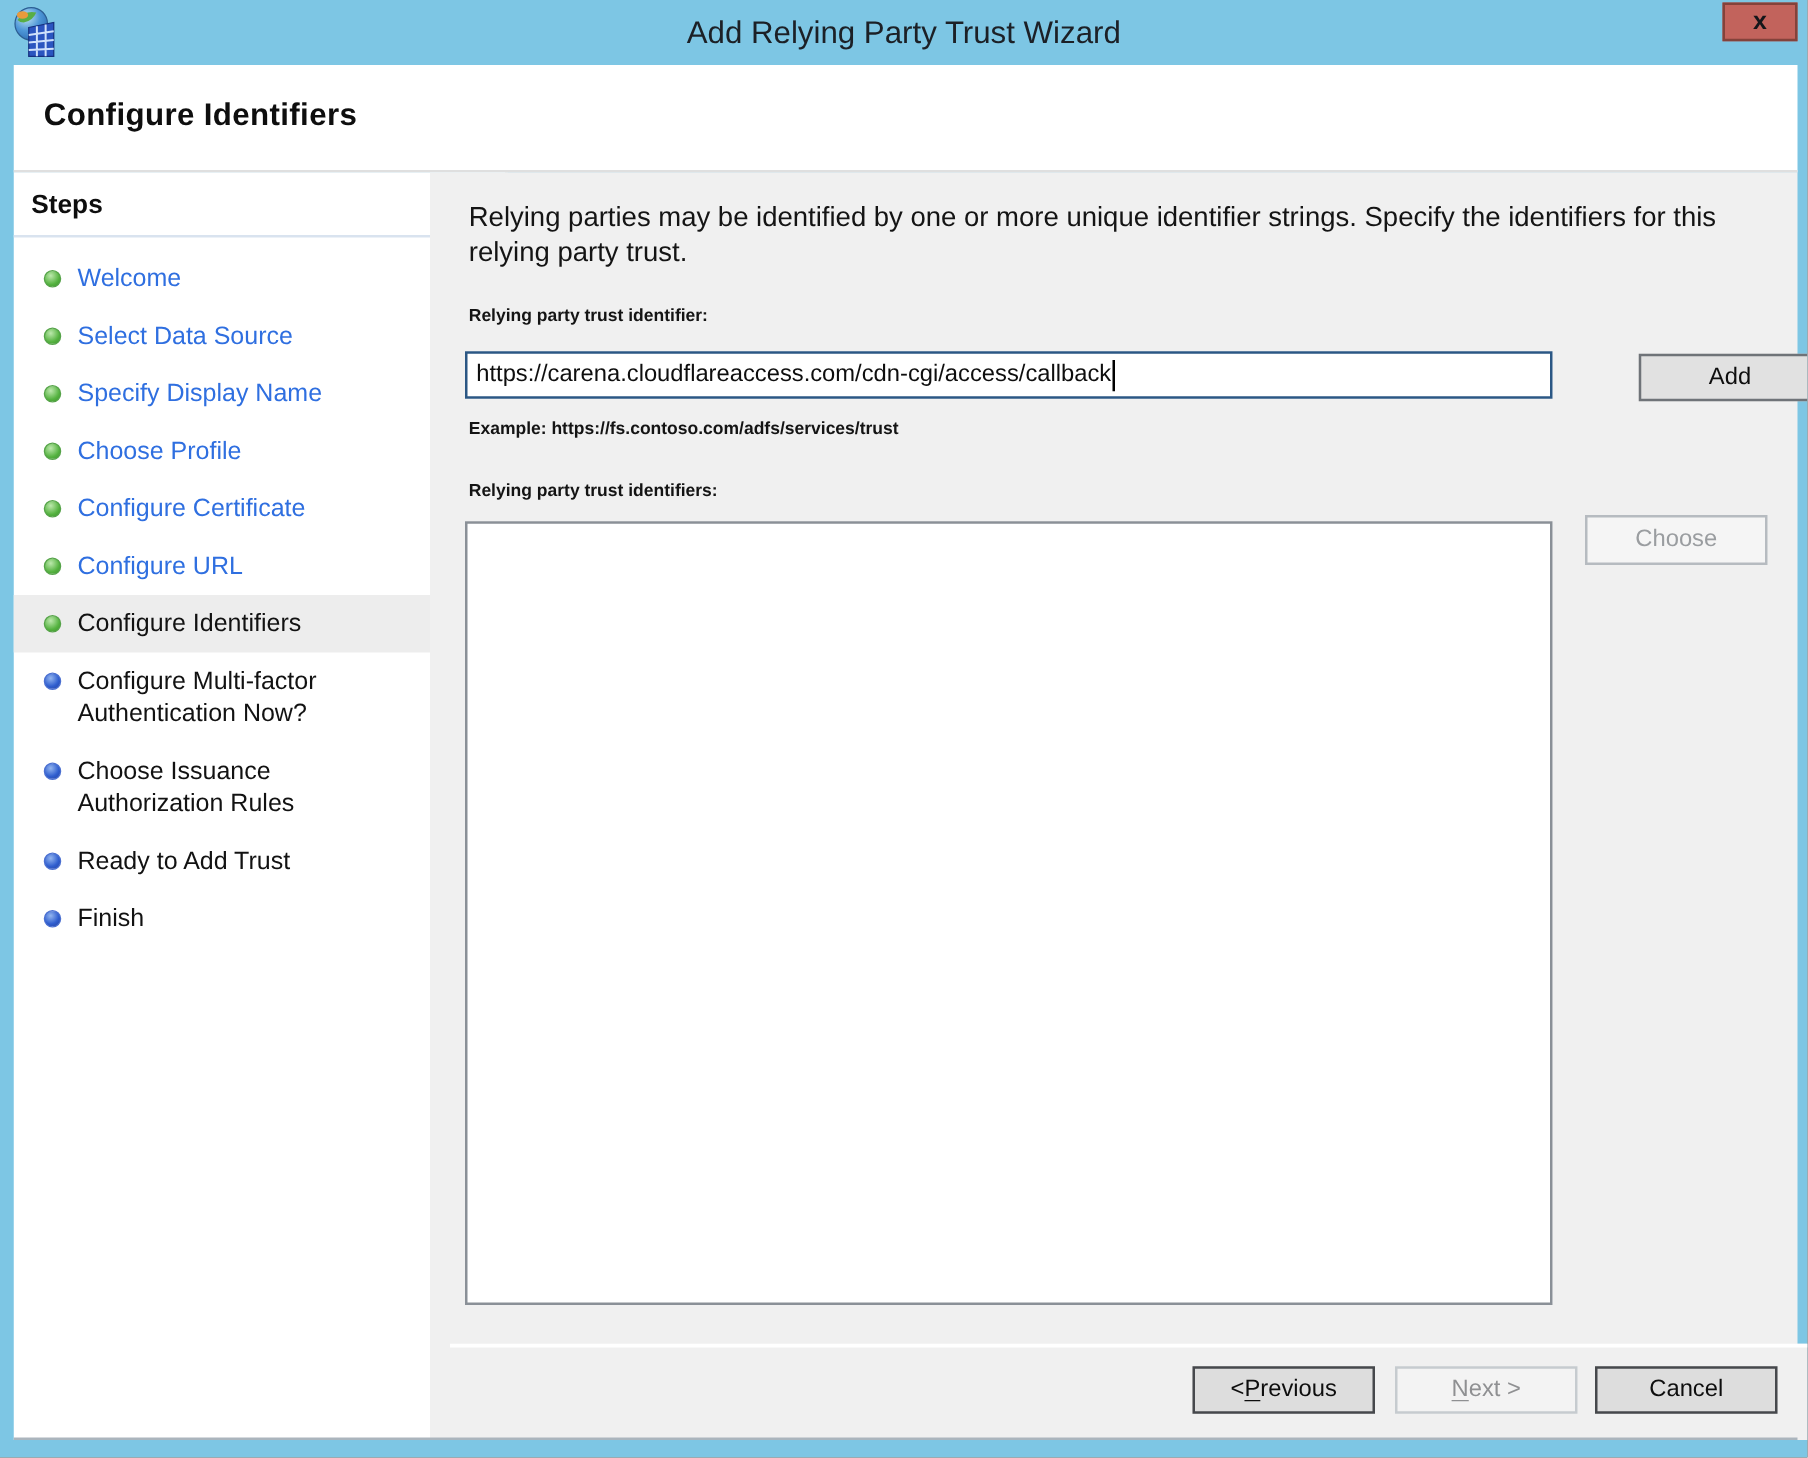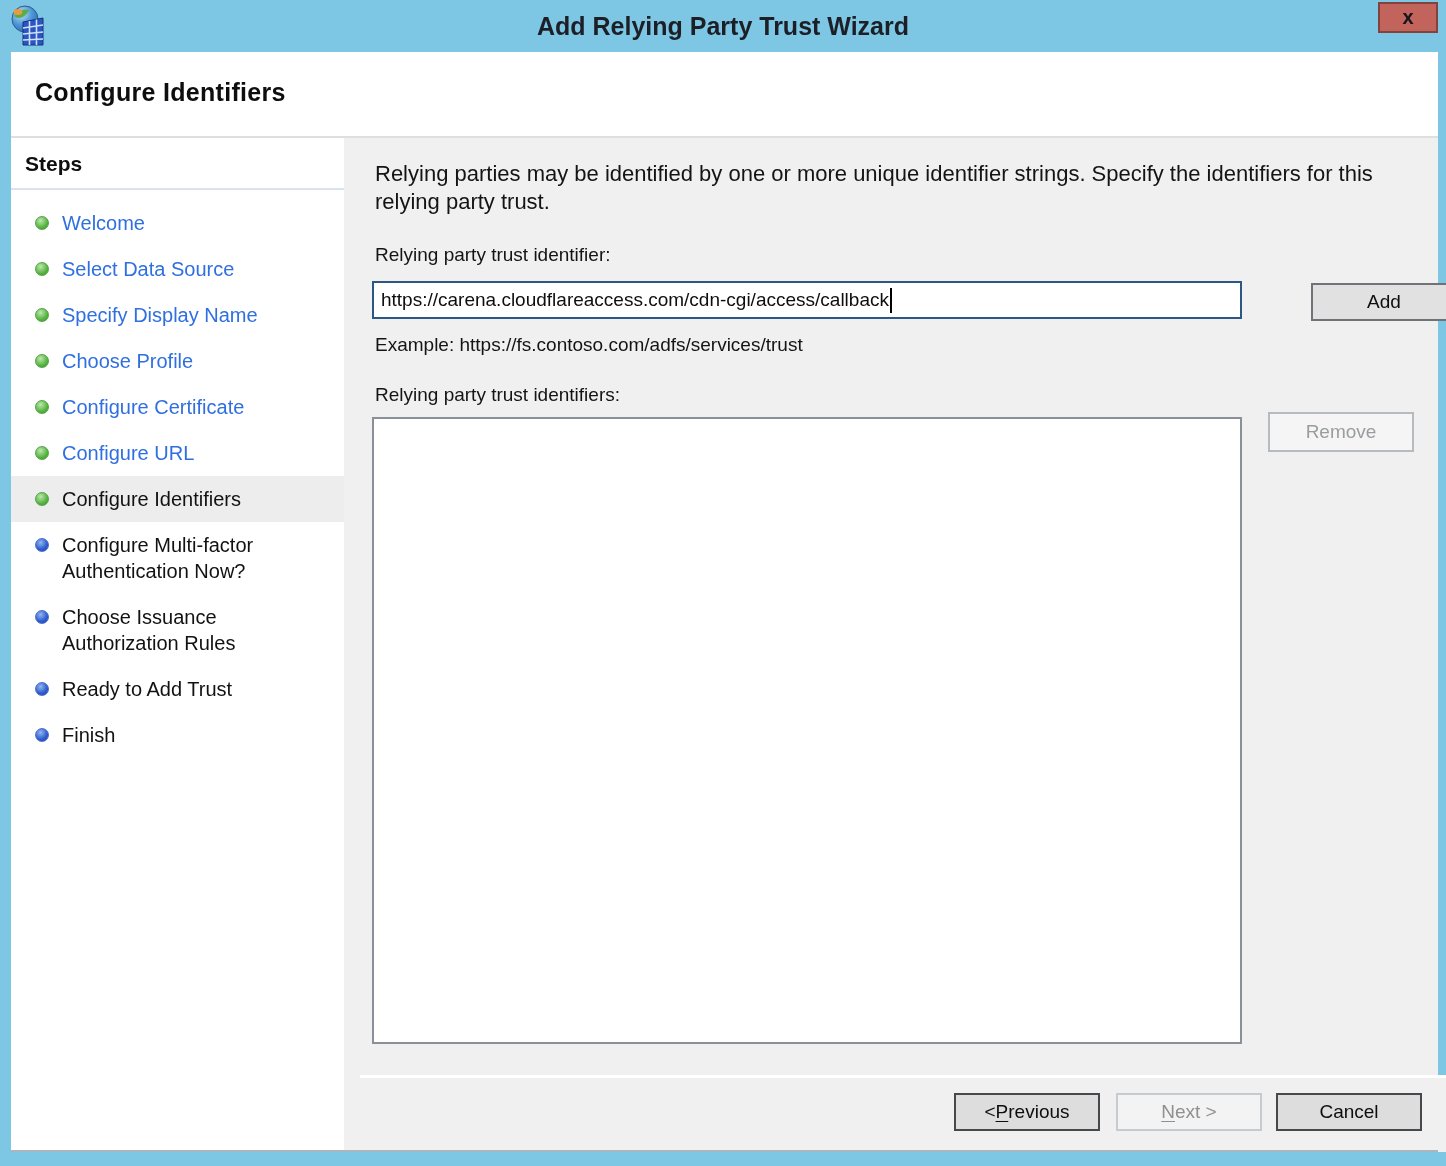--- a/index.html
+++ b/index.html
@@ -2,21 +2,21 @@
 <html><head>
 <meta charset="utf-8">
 <style>
   * { margin:0; padding:0; box-sizing:border-box; }
   body { font-family:"Liberation Sans", sans-serif; background:#555; }
   .window { position:relative; width:1446px; height:1166px; background:#7DC6E4; overflow:hidden; }
 
   
   .titlebar { position:absolute; left:0; top:0; width:1446px; height:52px; display:flex; align-items:center; justify-content:center; }
   .app-icon { position:absolute; left:10px; top:5px; width:40px; height:42px; }
-  .title { font-size:25px; color:#1C2026;font-weight:bold; }
+  .title { font-size:25px; color:#1C2026; }
   .close-btn { position:absolute; left:1378px; top:2px; width:60px; height:31px; background:#C2635C; border:2px solid #83423B; display:flex; align-items:center; justify-content:center; font-size:20px; font-weight:bold; color:#14161A; cursor:default; }
 
   
   .header-band { position:absolute; left:11px; top:52px; width:1427px; height:86px; background:#FFFFFF; border-bottom:2px solid #DFDFDF; }
   .header-title { margin:26px 0 0 24px; font-size:25px; font-weight:bold; letter-spacing:.3px; color:#0E0E0E; }
 
   
   .sidebar { position:absolute; left:11px; top:138px; width:395px; height:1014px; background:#FFFFFF; border-right:2px solid #D8D8D8; }
   .steps-heading { font-size:21px; font-weight:bold; color:#0E0E0E; padding:14px 0 12px 14px; border-bottom:2px solid #D9E3EF; }
   .steps-list { padding-top:10px; }
@@ -25,21 +25,21 @@
   .bullet.green { background:radial-gradient(circle at 38% 30%, #BCE8AC, #54B23F 62%, #3F9230); border:1px solid #55A348; }
   .bullet.blue  { background:radial-gradient(circle at 38% 30%, #93B5EF, #2F5ECF 58%, #27429C); border:1px solid #4A6FD0; }
   .step .label { max-width:230px; }
   .step.done .label { color:#2F6FE0; cursor:pointer; }
   .step.current { background:#EDEDED; }
   .step.current .label, .step.pending .label { color:#121212; }
 
   
   .main { position:absolute; left:344px; top:138px; width:1094px; height:1014px; background:#F0F0F0; }
   .description { position:absolute; left:31px; top:22px; width:1025px; font-size:22px; line-height:28px; color:#141414; }
-  .field-label { position:absolute; font-size:19px; color:#141414; }
+  .field-label { position:absolute; font-size:14px; color:#141414;font-weight:bold; }
   .lbl-identifier { left:31px; top:106px; }
   .lbl-example { left:31px; top:196px; }
   .lbl-list { left:31px; top:246px; }
 
   .identifier-input { position:absolute; left:28px; top:143px; width:870px; height:38px; background:#FFFFFF; border:2px solid #2B5784; display:flex; align-items:center; padding-left:7px; font-size:19px; color:#0E0E0E; white-space:nowrap; overflow:hidden; }
   .caret { display:inline-block; width:2px; height:25px; background:#000; margin-left:1px; }
 
   .listbox { position:absolute; left:28px; top:279px; width:870px; height:627px; background:#FFFFFF; border:2px solid #8A9097; }
 
   .btn { position:absolute; width:146px; height:38px; display:flex; align-items:center; justify-content:center; font-size:19px; color:#0E0E0E; cursor:default; }
@@ -146,21 +146,21 @@
     </div>
 
     <div class="btn btn-add">Add</div>
 
     <div class="field-label lbl-example">Example: https://fs.contoso.com/adfs/services/trust</div>
 
     <div class="field-label lbl-list">Relying party trust identifiers:</div>
 
     <div class="listbox"></div>
 
-    <div class="btn btn-remove" aria-disabled="true">Remove</div>
+    <div class="btn btn-remove" aria-disabled="true">Choose</div>
 
     <div class="footer">
       <div class="btn btn-previous">&lt; <u>P</u>revious</div>
       <div class="btn btn-next" aria-disabled="true"><u>N</u>ext &gt;</div>
       <div class="btn btn-cancel">Cancel</div>
     </div>
   </div>
 
   <div class="bottom-edge"></div>
 </div>

